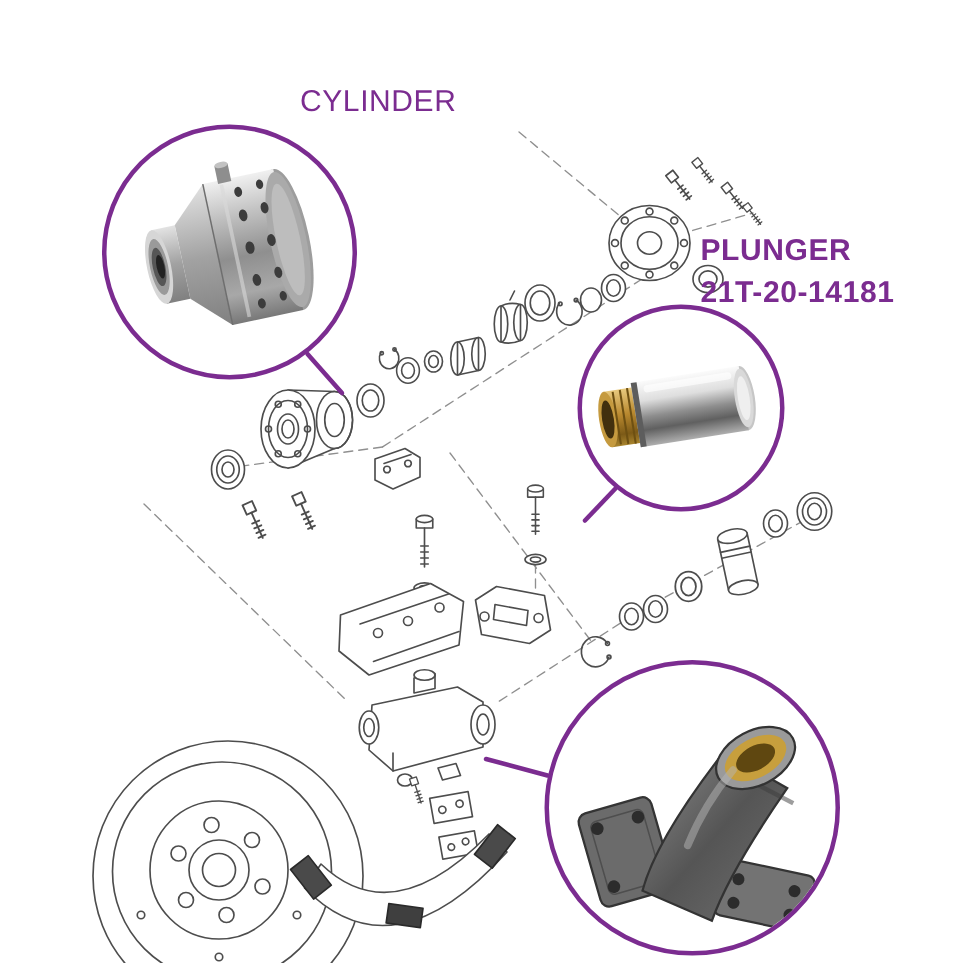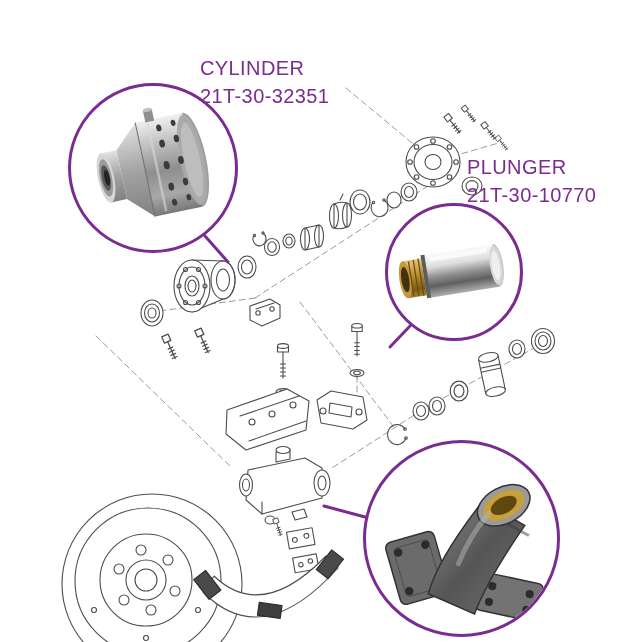--- a/index.html
+++ b/index.html
@@ -23,21 +23,21 @@
   .callout svg { width: 100%; height: 100%; display: block; }
   .callout-cylinder { left: 68px; top: 83px; width: 170px; height: 170px; }
   .callout-plunger  { left: 385px; top: 203px; width: 138px; height: 138px; }
   .callout-yoke     { left: 363px; top: 440px; width: 197px; height: 197px; }
   .label {
     position: absolute; color: var(--accent, #7B2C90);
     font-size: 20px; line-height: 28px; letter-spacing: 0.4px; font-weight: 500;
     white-space: nowrap;
   }
   .label-cylinder { left: 200px; top: 54px; }
-  .label-plunger  { left: 467px; top: 153px; }
+  .label-plunger  { left: 467px; top: 153px; font-weight: bold; }
   .label-yoke     { left: 499px; top: 396px; }
 </style>
 </head>
 <body>
 
 <div class="stage">
 
   <svg class="bg" viewBox="0 0 637 642">
     <defs>
       <g id="bolt" stroke="#4d4d4d" fill="none" stroke-width="1.1">
@@ -274,21 +274,20 @@
   <svg class="leaders" viewBox="0 0 637 642">
     <g stroke="currentColor" stroke-width="3" stroke-linecap="round" fill="none">
       <line x1="205" y1="236" x2="228" y2="262"></line>
       <line x1="410" y1="326" x2="390" y2="347"></line>
       <line x1="365" y1="517" x2="324" y2="506"></line>
     </g>
   </svg>
 
   <div class="label label-cylinder">
     <div>CYLINDER</div>
-    <div>21T-30-32351</div>
   </div>
   <div class="callout callout-cylinder">
     <svg viewBox="0 0 164 164">
       <defs>
         <linearGradient id="cgBody" x1="0" y1="0" x2="0" y2="1">
           <stop offset="0" stop-color="#f0f0f0"></stop>
             <stop offset="0.25" stop-color="#c2c2c2"></stop>
           <stop offset="0.55" stop-color="#8f8f8f"></stop>
             <stop offset="0.8" stop-color="#a8a8a8"></stop>
           <stop offset="1" stop-color="#787878"></stop>
@@ -325,21 +324,21 @@
         <line x1="74" y1="34" x2="74" y2="130" stroke="#6e6e6e"></line>
         <line x1="86" y1="37" x2="86" y2="127" stroke="#d9d9d9" stroke-width="2.5" opacity="0.6"></line>
         <rect x="84" y="24" width="9" height="12" fill="#8e8e8e"></rect>
         <ellipse cx="88.5" cy="24" rx="4.5" ry="2" fill="#c2c2c2"></ellipse>
       </g>
     </svg>
   </div>
 
   <div class="label label-plunger">
     <div>PLUNGER</div>
-    <div>21T-30-10770</div>
+    <div>21T-20-14181</div>
   </div>
   <div class="callout callout-plunger">
     <svg viewBox="0 0 134 134">
       <defs>
         <linearGradient id="pgChrome" x1="0" y1="0" x2="0" y2="1">
           <stop offset="0" stop-color="#fbfbfb"></stop>
             <stop offset="0.3" stop-color="#dedede"></stop>
           <stop offset="0.55" stop-color="#8e8e8e"></stop>
             <stop offset="0.75" stop-color="#606060"></stop>
           <stop offset="1" stop-color="#aeaeae"></stop>

